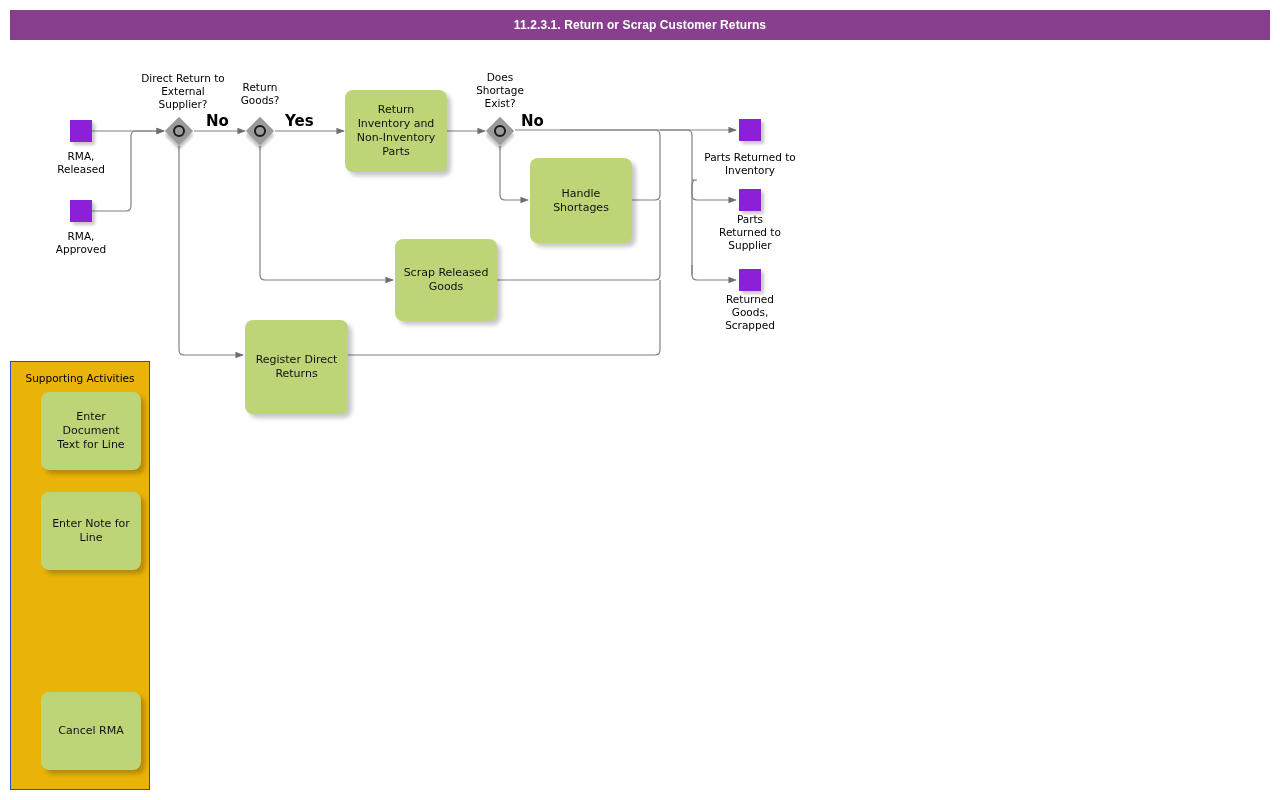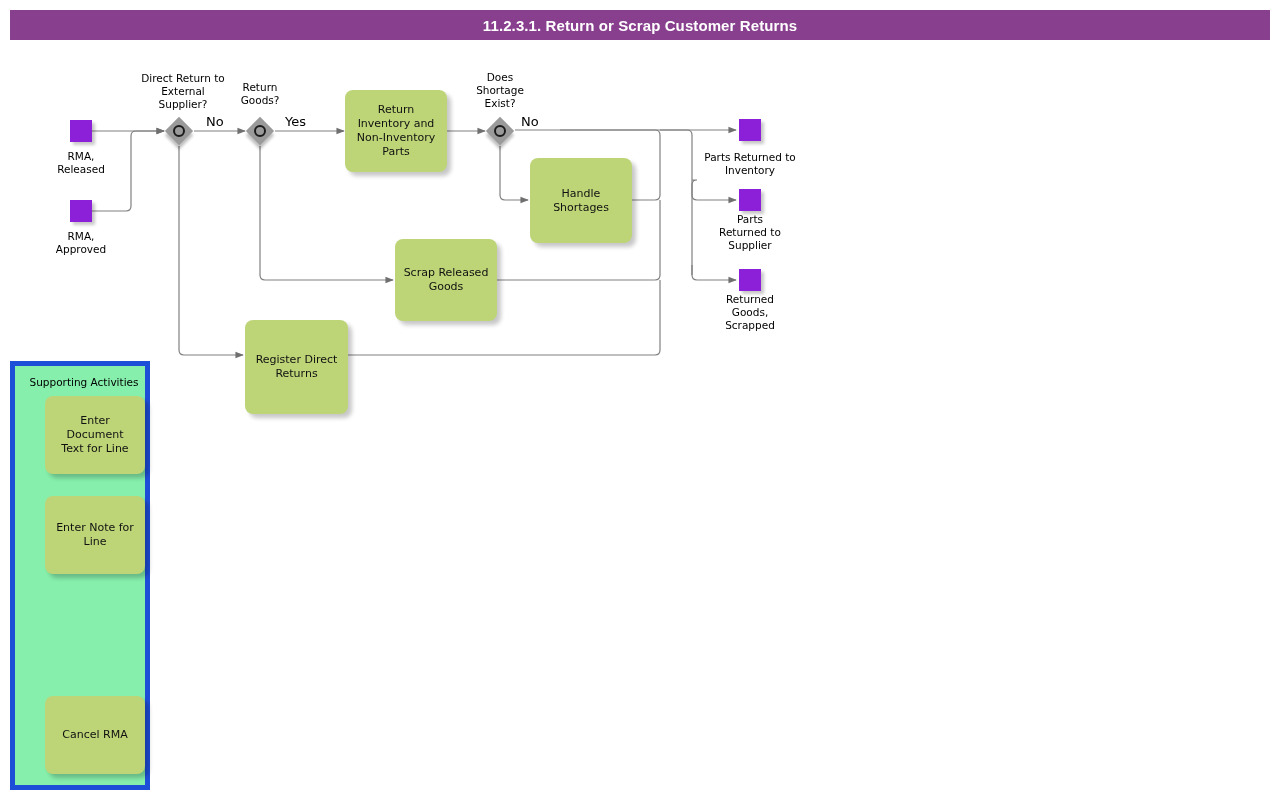--- a/index.html
+++ b/index.html
@@ -23,21 +23,21 @@
     top: 10px;
     width: 1260px;
     height: 30px;
     background: #88408e;
     display: flex;
     align-items: center;
     justify-content: center;
   }
   #title-bar .title-text {
     color: #ffffff;
-    font-size: 15px;
+    font-size: 12px;
     font-weight: bold;
     letter-spacing: 0.1px;
     font-family: "Liberation Sans", sans-serif;
   }
 
   
   #canvas {
     position: absolute;
     left: 0;
     top: 0;
@@ -125,34 +125,35 @@
     text-align: center;
     font-size: 10.5px;
     line-height: 13px;
     color: #000;
     white-space: pre-line;
   }
 
   
   .flow-label {
     position: absolute;
-    font-size: 13px;
+    font-size: 15px;
     line-height: 13px;
     color: #000;
+    font-weight: bold;
   }
 
   
   #supporting-panel {
     position: absolute;
     left: 10px;
     top: 361px;
     width: 140px;
     height: 429px;
-    border: 5px solid #1d4ed8;
-    background: #86efac;
+    border: 1px solid #1d4ed8;
+    background: #eab308;
     box-sizing: border-box;
   }
   #supporting-panel .panel-title {
     position: absolute;
     left: 0;
     top: 10px;
     width: 138px;
     text-align: center;
     font-size: 10.5px;
     color: #000;

